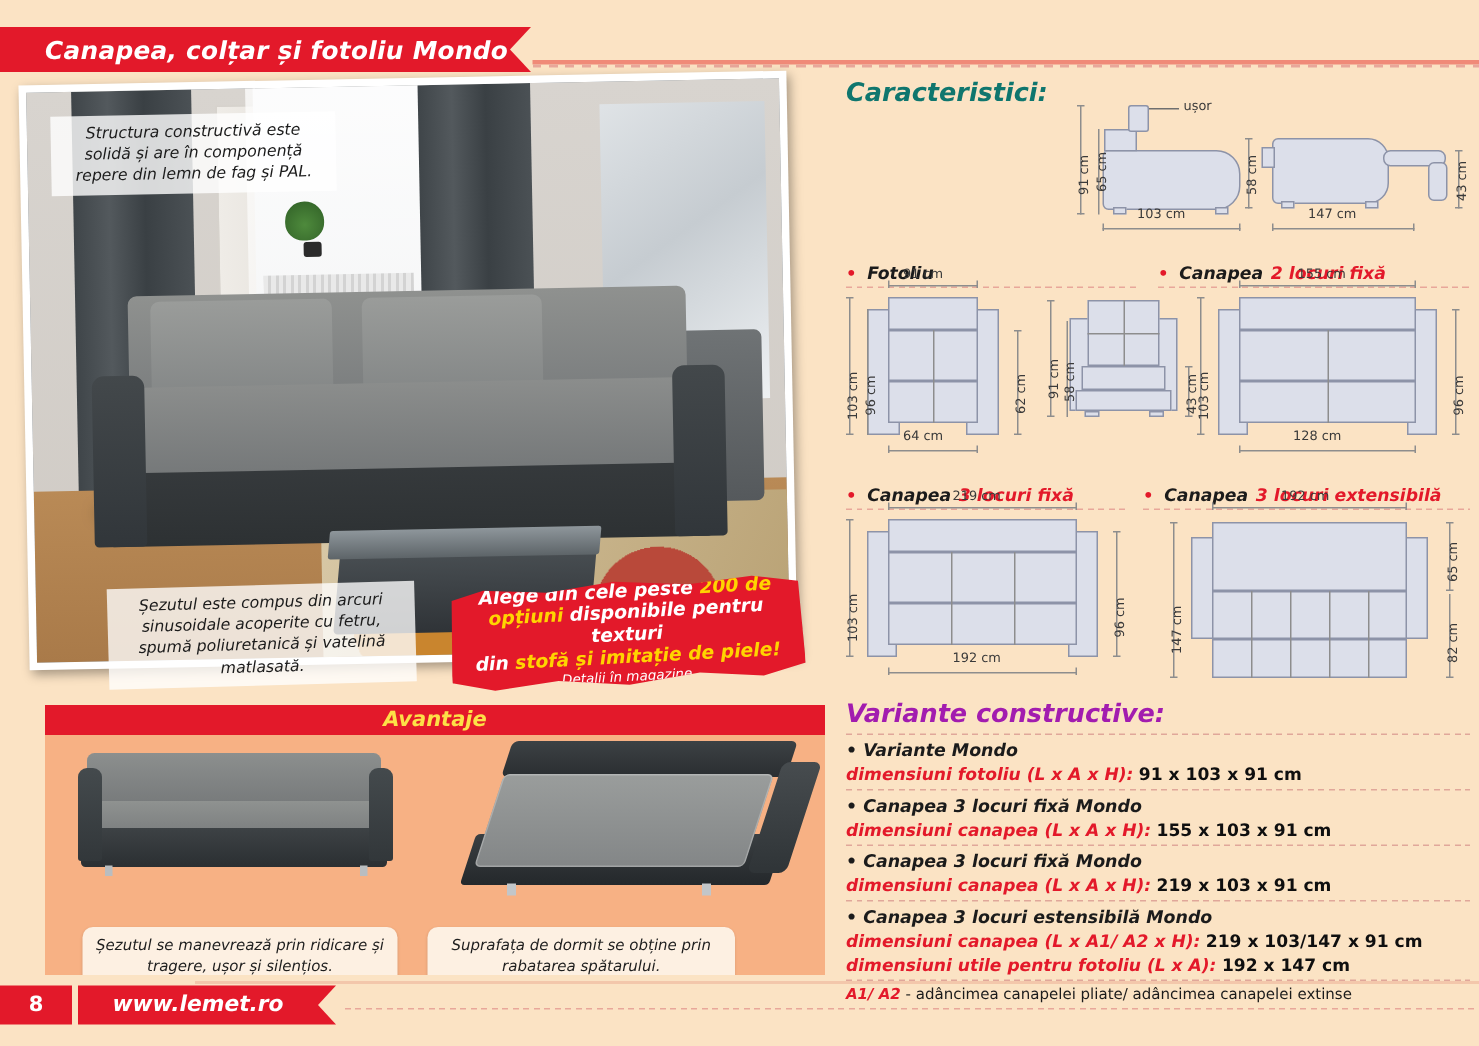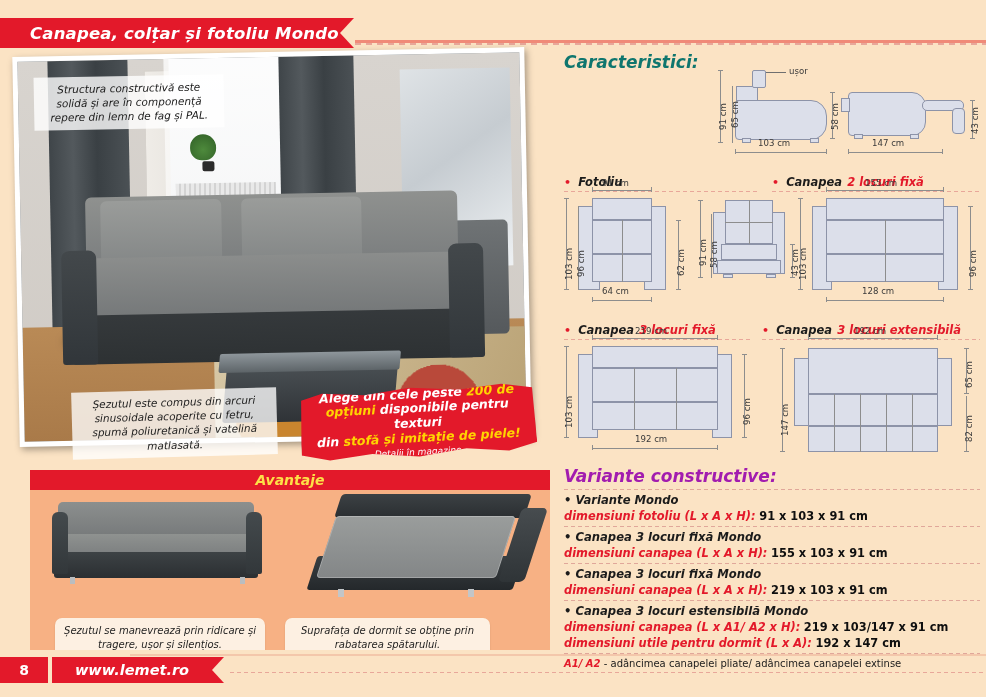--- a/index.html
+++ b/index.html
@@ -544,21 +544,21 @@
         <span class="val">219 x 103 x 91 cm</span>
       </div>
 
       <div class="var-rule"></div>
       <div class="var-name">• Canapea 3 locuri estensibilă Mondo</div>
       <div class="var-dim">
         <span class="lbl">dimensiuni canapea (L x A1/ A2 x H):</span>
         <span class="val">219 x 103/147 x 91 cm</span>
       </div>
       <div class="var-dim">
-        <span class="lbl">dimensiuni utile pentru dormit (L x A):</span>
+        <span class="lbl">dimensiuni utile pentru fotoliu (L x A):</span>
         <span class="val">192 x 147 cm</span>
       </div>
 
       <div class="var-rule"></div>
       <div class="var-note">
         <span class="code">A1/ A2</span><span> - adâncimea canapelei pliate/ adâncimea canapelei extinse</span>
       </div>
     </div>
   </div>
 

